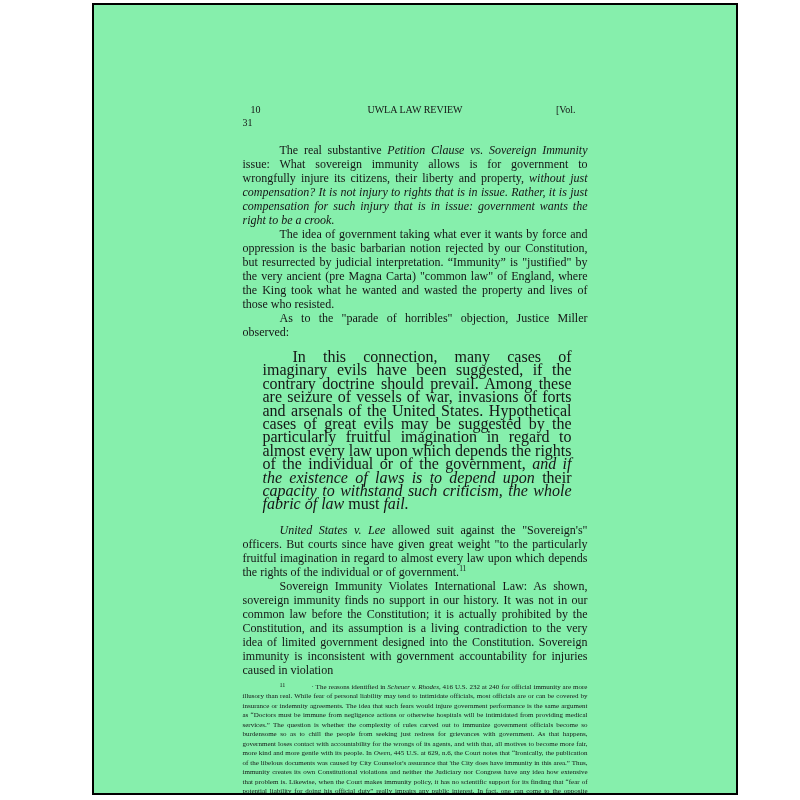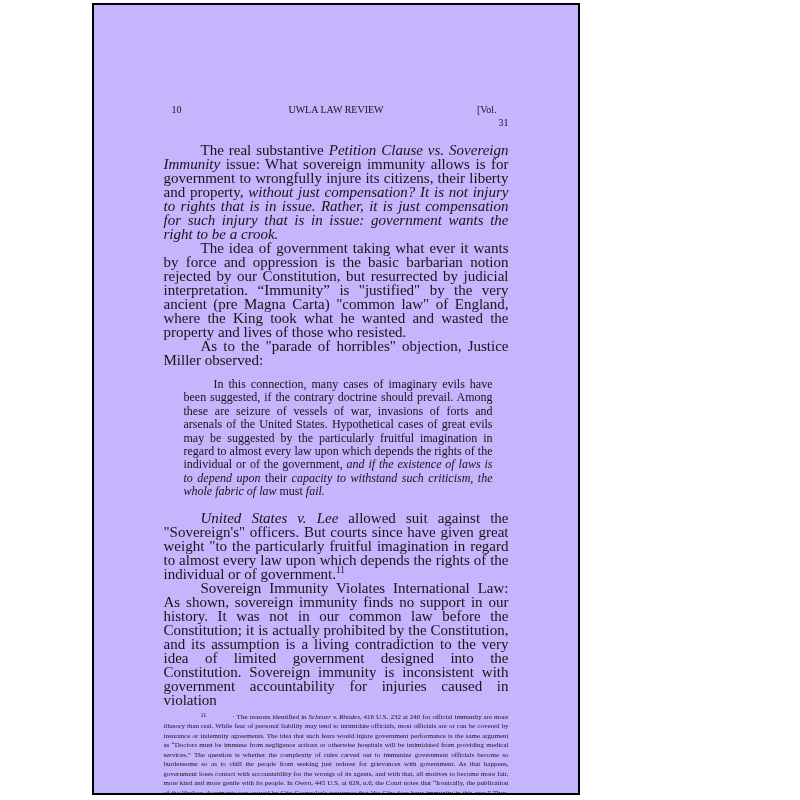--- a/index.html
+++ b/index.html
@@ -13,54 +13,54 @@
   }
   .canvas {
     position: relative;
     width: 800px; height: 800px;
     background: #ffffff;
     overflow: hidden;
   }
   .page {
     position: absolute;
     left: 92px; top: 3px;
-    width: 488px; height: 792px;
+    width: 646px; height: 792px;
     border: 2px solid #000000;
-    background: #c4b5fd;
+    background: #86efac;
     overflow: hidden;
   }
   .col {
     width: 345px;
     margin: 0 auto;
     position: relative;
   }
   
   .running-head {
     margin-top: 98px;
     font-size: 10px;
     line-height: 13px;
     position: relative;
   }
   .rh-line1 { position: relative; text-align: center; }
   .rh-left  { position: absolute; left: 8px; top: 0; }
   .rh-right { position: absolute; right: 12px; top: 0; }
-  .rh-line2 { text-align: right; }
+  .rh-line2 { text-align: left; }
   
   p.body {
     margin: 0;
-    font-size: 15px;
+    font-size: 12px;
     line-height: 14px;
     text-align: justify;
     text-indent: 37px;
   }
   p.body.first { margin-top: 14px; }
   p.bold { font-weight: bold; }
   .blockquote {
     margin: 11px 16px 12px 20px;
-    font-size: 12px;
+    font-size: 16px;
     line-height: 13.4px;
     text-align: justify;
     text-indent: 30px;
   }
   
   .footnote {
     margin: 5px 0 0 0;
     font-size: 7px;
     line-height: 9.5px;
     text-align: justify;

